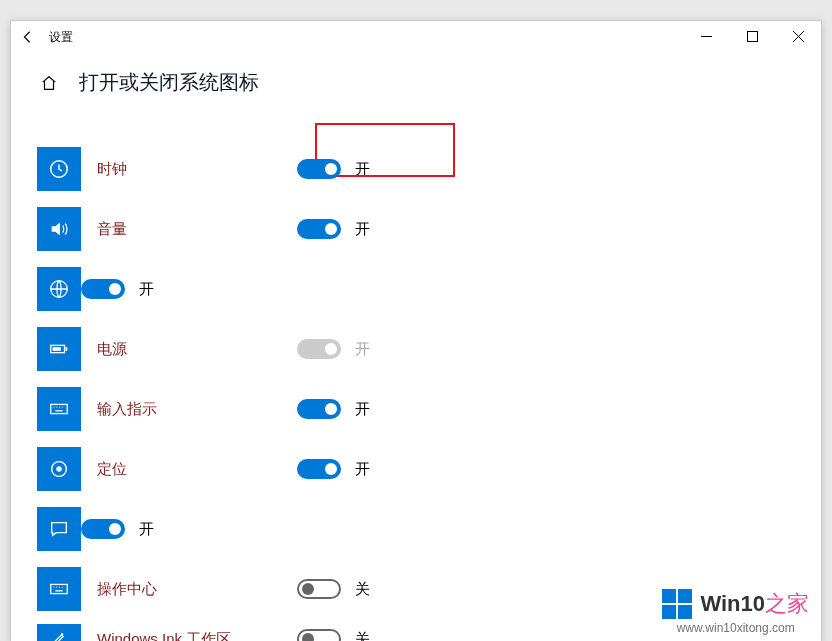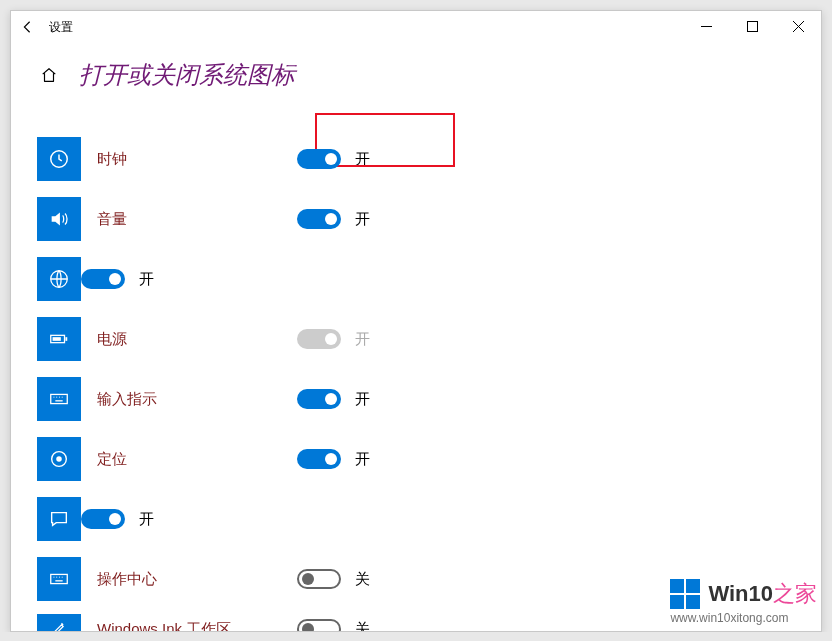--- a/index.html
+++ b/index.html
@@ -1,54 +1,54 @@
 <!DOCTYPE html>
 <html><head>
 <meta charset="utf-8">
 <style>
   html,body{margin:0;padding:0;font-family:"Microsoft YaHei","Segoe UI",Arial,sans-serif;background:#e8e8e8;}
   .window{
     position:relative;
     width:810px;height:620px;
-    margin:10px auto 0 10px;
+    margin:20px auto 0 10px;
     background:#fff;
     border:1px solid #c8c8c8;
     box-shadow:0 2px 8px rgba(0,0,0,0.15);
     overflow:hidden;
   }
   
   .titlebar{position:absolute;top:0;left:0;right:0;height:32px;display:flex;align-items:center;}
   .tb-back{width:32px;height:32px;display:flex;align-items:center;justify-content:center;cursor:pointer;}
   .tb-title{font-size:12px;margin-left:6px;color:#000;}
   .winctrls{position:absolute;top:0;right:0;display:flex;}
   .winbtn{width:46px;height:30px;display:flex;align-items:center;justify-content:center;cursor:pointer;}
   
   .header{position:absolute;top:48px;left:26px;display:flex;align-items:center;}
   .home-icon{width:24px;height:24px;display:flex;align-items:center;justify-content:center;cursor:pointer;}
-  .page-title{font-size:24px;font-weight:400;margin-left:18px;color:#701a75;font-style:italic;}
+  .page-title{font-size:20px;font-weight:400;margin-left:18px;color:#0f172a;}
   
   .list{position:absolute;top:118px;left:26px;right:26px;bottom:0;}
   .row{display:flex;align-items:center;height:60px;}
   .tile{width:44px;height:44px;background:#0078d7;display:flex;align-items:center;justify-content:center;color:#fff;flex-shrink:0;}
   .label{margin-left:16px;font-size:15px;color:#7f1d1d;width:200px;}
   .toggle-wrap{display:flex;align-items:center;}
   .toggle{width:44px;height:20px;border-radius:10px;position:relative;cursor:pointer;}
   .toggle .knob{width:12px;height:12px;border-radius:50%;background:#fff;position:absolute;top:4px;}
   .toggle.on{background:#0078d7;}
   .toggle.on .knob{right:4px;}
   .toggle.off{background:#fff;border:2px solid #666;box-sizing:border-box;}
   .toggle.off .knob{left:3px;top:2px;background:#666;}
   .toggle.disabled{background:#ccc;cursor:default;}
   .toggle.disabled .knob{right:4px;background:#fff;}
   .state-text{margin-left:14px;font-size:15px;color:#000;}
   .state-text.muted{color:#aaa;}
   
   .highlight-box{position:absolute;border:2px solid #e81123;pointer-events:none;top:-16px;left:278px;width:136px;height:50px;}
   
-  .watermark{position:absolute;right:4px;bottom:6px;text-align:left;}
+  .watermark{position:absolute;right:12px;bottom:6px;text-align:center;}
   .wm-main{display:flex;align-items:center;justify-content:flex-end;}
   .wm-logo{width:30px;height:30px;display:grid;grid-template-columns:1fr 1fr;grid-template-rows:1fr 1fr;gap:2px;margin-right:8px;}
   .wm-logo div{background:#0078d7;}
   .wm-text1{font-size:22px;font-weight:600;color:#333;}
   .wm-text2{font-size:22px;font-weight:300;color:#ec4899;}
   .wm-url{font-size:12px;color:#737373;margin-top:2px;}
   svg{display:block;}
 </style>
 </head>
 <body>

